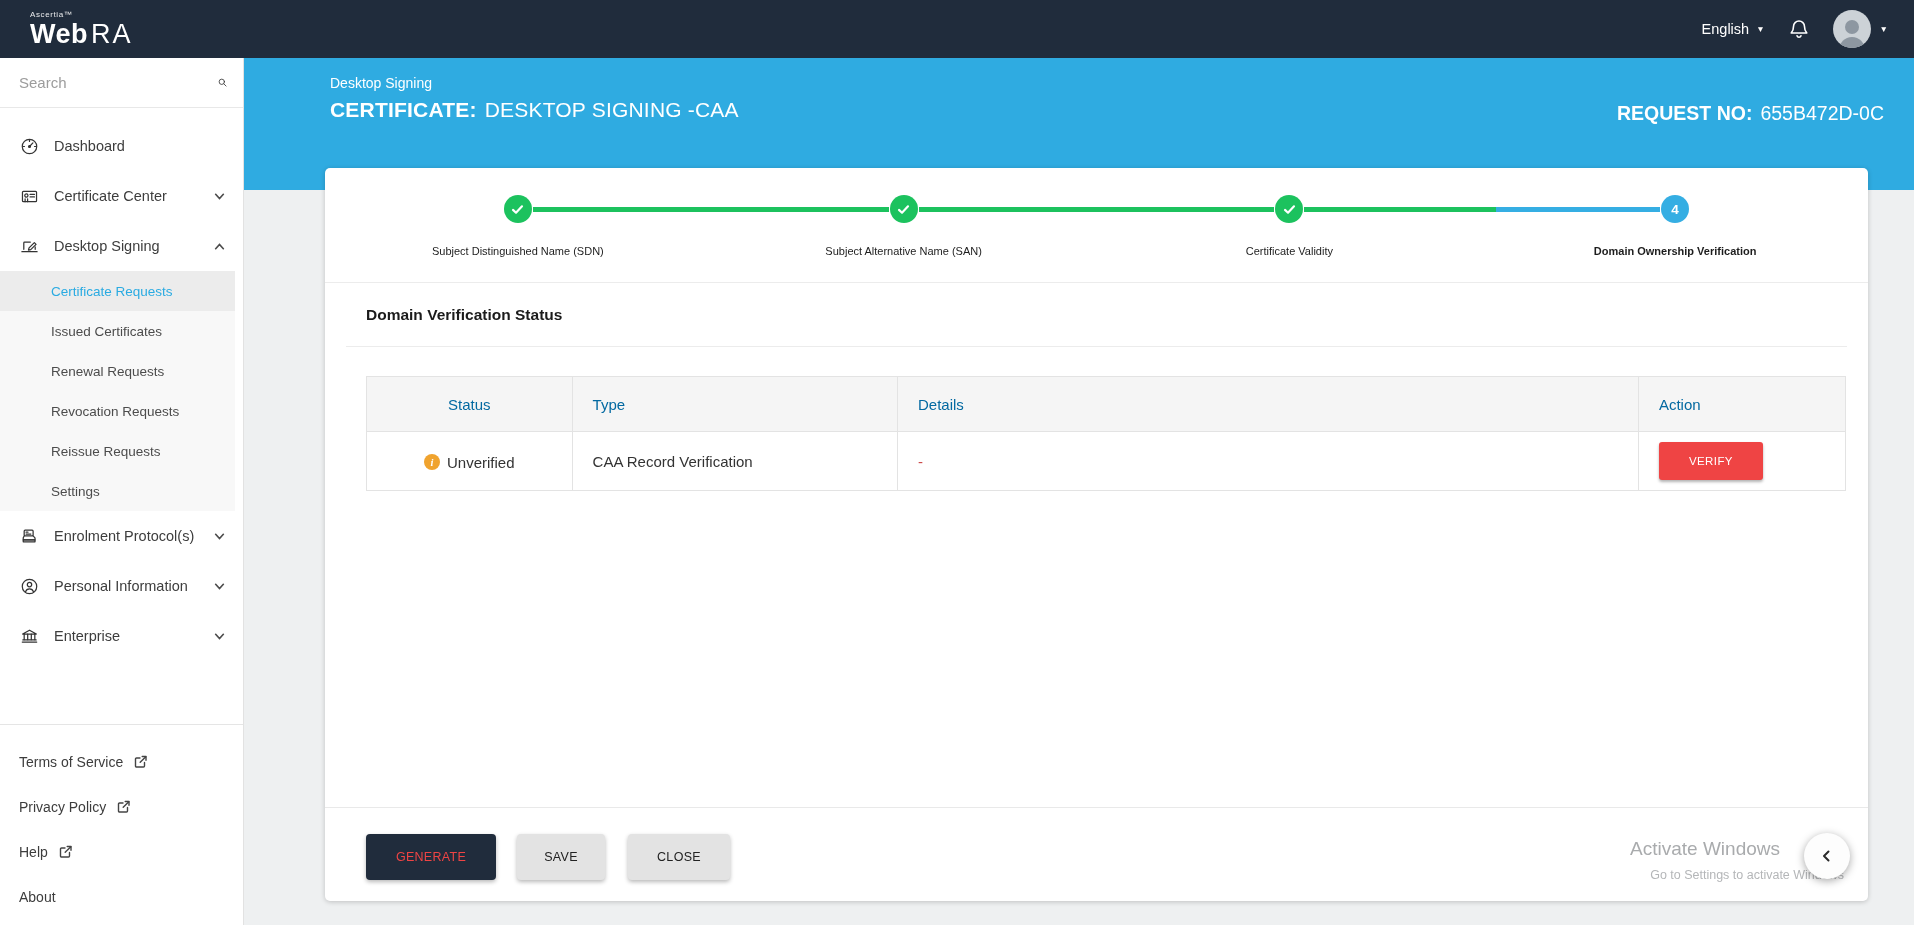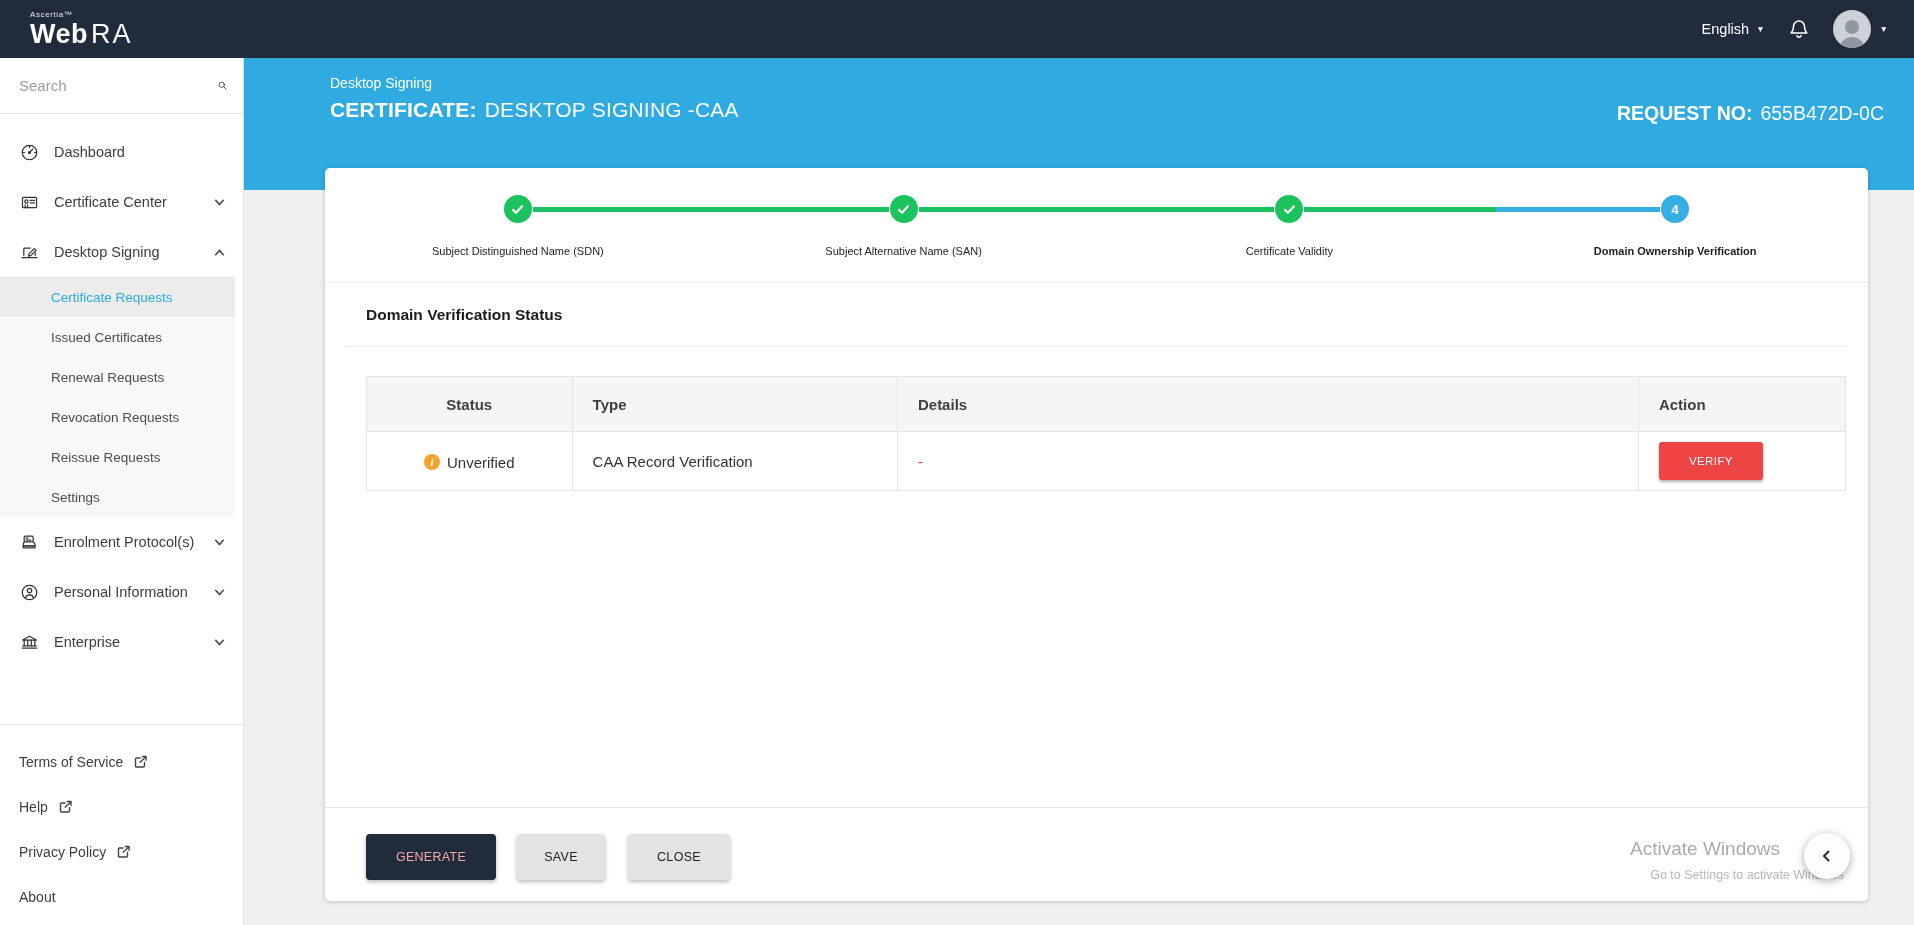--- a/index.html
+++ b/index.html
@@ -30,21 +30,21 @@
   .bell { width:24px; height:24px; display:block; cursor:pointer; }
   .avatar-wrap { display:flex; align-items:center; gap:9px; cursor:pointer; }
   .avatar { width:38px; height:38px; border-radius:50%; background:#ccd2d7; overflow:hidden; display:flex; align-items:flex-end; justify-content:center; }
 
   
   .sidebar {
     position:absolute; top:58px; left:0; width:244px; bottom:0;
     background:#fff; border-right:1px solid #e2e2e2;
     display:flex; flex-direction:column; z-index:20;
   }
-  .search-row { height:56px; border-bottom:1px solid #e8e8e8; display:flex; align-items:center; padding:0 16px 0 19px; flex:0 0 auto; }
+  .search-row { height:50px; border-bottom:1px solid #e8e8e8; display:flex; align-items:center; padding:0 16px 0 19px; flex:0 0 auto; }
   .search-row input { border:none; outline:none; flex:1; font-size:15px; color:#555; font-family:inherit; background:transparent; }
   .search-row input::placeholder { color:#9c9c9c; }
   .nav { padding-top:13px; flex:0 0 auto; }
   .nav-item { height:50px; display:flex; align-items:center; gap:15px; padding:0 18px 0 20px; font-size:14.5px; color:#3d3d3d; cursor:pointer; }
   .nav-item .nav-ico { width:19px; height:19px; flex:0 0 auto; display:flex; }
   .nav-item .chev { margin-left:auto; width:11px; height:11px; }
   .chev.up { transform:rotate(180deg); }
   .submenu { background:#f8f8f8; margin-right:8px; }
   .sub-item { height:40px; display:flex; align-items:center; padding-left:51px; font-size:13.5px; color:#4c4c4c; cursor:pointer; }
   .sub-item.active { background:#ececec; color:#2aabe2; }
@@ -84,38 +84,38 @@
   .step-label { flex:1; text-align:center; font-size:11px; color:#1d1d1d; }
   .step-label.active { font-weight:700; }
 
   
   .section-title { margin:23px 0 0 41px; font-size:15.5px; font-weight:700; color:#1b1b1b; }
   .hr2 { border-bottom:1px solid #ececec; margin:22px 21px 0 21px; }
 
   
   .dv-table { margin:29px 22px 0 41px; border-collapse:collapse; width:calc(100% - 63px); table-layout:fixed; font-size:15px; }
   .dv-table th, .dv-table td { border:1px solid #e3e3e3; }
-  .dv-table th { background:#f5f5f5; height:55px; font-weight:700; color:#404040; text-align:left; padding-left:20px; }
+  .dv-table th { background:#f5f5f5; height:55px; font-weight:400; color:#0369a1; text-align:left; padding-left:20px; }
   .dv-table th.center { text-align:center; padding-left:0; }
   .dv-table td { height:59px; color:#333; padding-left:20px; background:#fff; }
   .dv-table td.center { text-align:center; padding-left:0; }
   .status-cell { display:inline-flex; align-items:center; gap:7px; }
   .info-badge { width:16px; height:16px; border-radius:50%; background:#f0a32e; color:#fff;
                 font-size:10.5px; font-weight:700; display:inline-flex; align-items:center; justify-content:center;
                 font-family:"Liberation Serif", serif; font-style:italic; }
   .dash { color:#cc4b4b; }
   .verify-btn { background:#ef4444; color:#fff; border:none; border-radius:3px; width:104px; height:38px;
                 font-size:11.5px; letter-spacing:.4px; font-family:inherit; cursor:pointer;
                 box-shadow:0 2px 3px rgba(0,0,0,.3); }
 
   
   .card-footer { margin-top:auto; border-top:1px solid #e9e9e9; padding:26px 0 21px 41px; display:flex; align-items:center; flex:0 0 auto; }
   .btn { border:none; border-radius:4px; height:46px; font-size:12.5px; font-family:inherit; cursor:pointer;
          box-shadow:0 2px 4px rgba(0,0,0,.28); letter-spacing:.3px; }
-  .btn-generate { width:130px; background:#202c3c; color:#fca5a5; margin-right:21px; }
+  .btn-generate { width:130px; background:#202c3c; color:#ef4444; margin-right:21px; }
   .btn-save { width:88px; background:#e3e3e3; color:#222; margin-right:23px; }
   .btn-close { width:102px; background:#e3e3e3; color:#222; }
 
   
   .wm1 { position:absolute; right:134px; top:838px; font-size:19px; color:#a9abad; z-index:40; }
   .wm2 { position:absolute; right:70px; top:868px; font-size:12.5px; color:#b4b6b8; z-index:40; }
   .back-bubble { position:absolute; left:1804px; top:833px; width:46px; height:46px; border-radius:50%;
                  background:#fdfdfd; box-shadow:0 2px 8px rgba(0,0,0,.35); z-index:50;
                  display:flex; align-items:center; justify-content:center; cursor:pointer; }
 
@@ -276,29 +276,29 @@
     <div class="side-footer">
       <div class="foot-link">
         <span>Terms of Service</span>
         <svg class="ext-ico" viewBox="0 0 15 15" fill="none" stroke="#444" stroke-width="1.4" stroke-linecap="round" stroke-linejoin="round">
             <path d="M11.5 8.5 v3.5 a1 1 0 0 1 -1 1 h-7 a1 1 0 0 1 -1 -1 v-7 a1 1 0 0 1 1 -1 h3.5"></path>
             <path d="M9.2 2.5 h3.8 v3.8"></path>
             <path d="M12.8 2.7 l-5.6 5.6"></path>
           </svg>
       </div>
       <div class="foot-link">
-        <span>Help</span>
+        <span>Privacy Policy</span>
         <svg class="ext-ico" viewBox="0 0 15 15" fill="none" stroke="#444" stroke-width="1.4" stroke-linecap="round" stroke-linejoin="round">
             <path d="M11.5 8.5 v3.5 a1 1 0 0 1 -1 1 h-7 a1 1 0 0 1 -1 -1 v-7 a1 1 0 0 1 1 -1 h3.5"></path>
             <path d="M9.2 2.5 h3.8 v3.8"></path>
             <path d="M12.8 2.7 l-5.6 5.6"></path>
           </svg>
       </div>
       <div class="foot-link">
-        <span>Privacy Policy</span>
+        <span>Help</span>
         <svg class="ext-ico" viewBox="0 0 15 15" fill="none" stroke="#444" stroke-width="1.4" stroke-linecap="round" stroke-linejoin="round">
             <path d="M11.5 8.5 v3.5 a1 1 0 0 1 -1 1 h-7 a1 1 0 0 1 -1 -1 v-7 a1 1 0 0 1 1 -1 h3.5"></path>
             <path d="M9.2 2.5 h3.8 v3.8"></path>
             <path d="M12.8 2.7 l-5.6 5.6"></path>
           </svg>
       </div>
       <div class="foot-link">
         <span>About</span>
       </div>
     </div>

